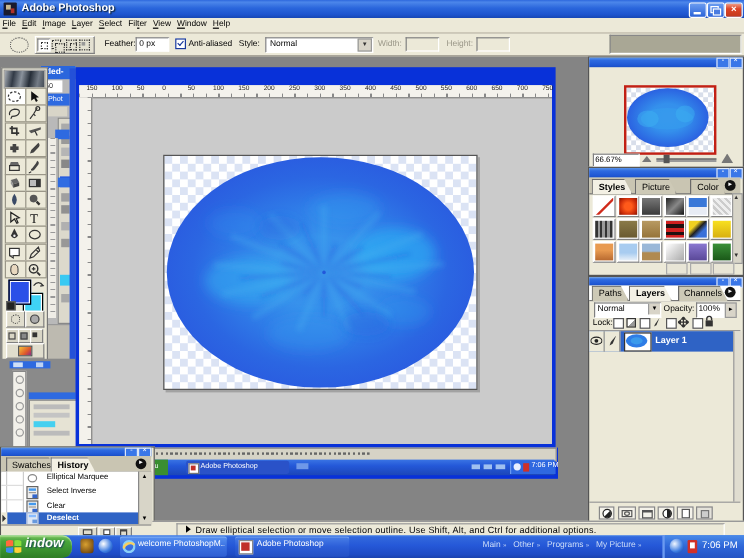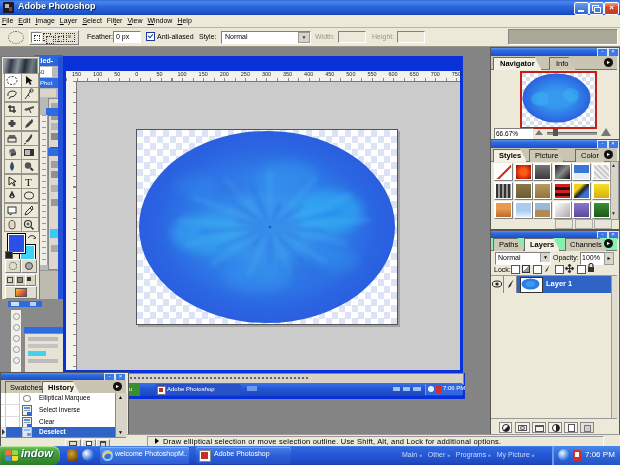--- a/index.html
+++ b/index.html
@@ -404,25 +404,20 @@
       <div class="ab" style="left:17px;top:1px;font-size:6px;color:#fff;white-space:nowrap;">7:06 PM</div>
     </div>
   </div>
 </div>
 
 <div class="ab" style="left:490px;top:47px;width:128px;height:91px;background:#ece9d8;border:1px solid #555;">
   <div class="ptitle ab" style="left:0;top:0;width:126px;height:8px;">
     <div class="pbtn" style="left:106px;top:0;">-</div>
       <div class="pbtn" style="left:116.5px;top:0;">×</div>
   </div>
-  <div class="ab" style="left:0;top:8px;width:126px;height:13px;background:#c9c5b2;border-bottom:1px solid #777;">
-    <div class="tab on" style="left:2px;top:1px;">Navigator</div>
-    <div class="tab" style="left:58px;top:1px;">Info</div>
-    <div class="circbtn" style="left:113px;top:2px;">►</div>
-  </div>
   <div class="ab" style="left:29px;top:23px;width:73px;height:54px;border:2px solid #c22015;background:repeating-conic-gradient(#fff 0% 25%,#d8deea 0% 50%) 0 0/8px 8px;">
     <svg width="69" height="50" style="position:absolute;">
       <defs>
           <radialGradient id="ball2" cx="50%" cy="50%" r="52%">
         <stop offset="0%" stop-color="#3892ec"></stop>
             <stop offset="45%" stop-color="#3490ec"></stop>
             <stop offset="100%" stop-color="#2a5ee0"></stop>
       </radialGradient>
         </defs>
       <ellipse cx="34.5" cy="25" rx="34" ry="24.5" fill="url(#ball2)"></ellipse>
@@ -514,21 +509,21 @@
   <div class="ab" style="left:64px;top:79px;width:16px;height:8px;border:1px solid #aaa;background:#e8e5d6;"></div>
   <div class="ab" style="left:84px;top:79px;width:16px;height:8px;border:1px solid #aaa;background:#e8e5d6;"></div>
   <div class="ab" style="left:103px;top:79px;width:16px;height:8px;border:1px solid #aaa;background:#e8e5d6;"></div>
 </div>
 
 <div class="ab" style="left:490px;top:230px;width:128px;height:203px;background:#ece9d8;border:1px solid #555;">
   <div class="ptitle ab" style="left:0;top:0;width:126px;height:7px;">
     <div class="pbtn" style="left:106px;top:0;">-</div>
       <div class="pbtn" style="left:116.5px;top:0;">×</div>
   </div>
-  <div class="ab" style="left:0;top:7px;width:126px;height:12px;background:#86efac;border-bottom:1px solid #777;">
+  <div class="ab" style="left:0;top:7px;width:126px;height:12px;background:#ffffff;border-bottom:1px solid #777;">
     <div class="tab" style="left:2px;top:0px;padding:0 5px;">Paths</div>
     <div class="tab on" style="left:33px;top:0px;padding:0 5px;">Layers</div>
     <div class="tab" style="left:74px;top:0px;padding:0 4px;">Channels</div>
     <div class="circbtn" style="left:113px;top:1px;">►</div>
   </div>
   <div class="ab sunk" style="left:4px;top:21px;width:52px;height:11px;font-size:7px;line-height:10px;padding-left:2px;">Normal
     <div class="ab" style="right:0;top:0;width:9px;height:9px;background:#d8d4c8;border-left:1px solid #999;font-size:5px;line-height:9px;text-align:center;">▼</div>
   </div>
   <div class="ab" style="left:62px;top:23px;font-size:7px;">Opacity:</div>
   <div class="ab sunk" style="left:89px;top:21px;width:23px;height:11px;font-size:7px;line-height:10px;padding-left:1px;">100%</div>
@@ -651,21 +646,21 @@
       </div>
     <div class="ab bev" style="left:95px;top:1px;width:12px;height:7px;background:#e0ddcd;">
         <div class="ab" style="left:3px;top:1px;width:4px;height:3px;border:1px solid #444;border-top:2px solid #444;"></div>
       </div>
   </div>
 </div>
 
 <div class="ab" style="left:127px;top:434px;width:493px;height:12px;background:#ece9d8;border-top:1px solid #999;">
   <div class="ab" style="left:20px;top:1px;width:455px;height:10px;border:1px solid #b8b4a4;border-top-color:#999;border-left-color:#999;border-right-color:#fff;border-bottom-color:#fff;"></div>
   <div class="ab" style="left:28px;top:3px;width:0;height:0;border-top:3px solid transparent;border-bottom:3px solid transparent;border-left:4px solid #000;"></div>
-  <div class="ab" style="left:36px;top:2px;font-size:7.5px;letter-spacing:0.2px;color:#000;white-space:nowrap;">Draw elliptical selection or move selection outline.  Use Shift, Alt, and Lock for additional options.</div>
+  <div class="ab" style="left:36px;top:2px;font-size:7.5px;letter-spacing:0.2px;color:#000;white-space:nowrap;">Draw elliptical selection or move selection outline.  Use Shift, Alt, and Ctrl for additional options.</div>
 </div>
 
 <div class="ab" style="left:0;top:446px;width:620px;height:19px;background:linear-gradient(180deg,#4a86ea 0%,#3268dd 8%,#2558d8 45%,#1e4bc4 85%,#1a42ae 100%);">
   <div class="ab" style="left:0;top:0;width:60px;height:19px;background:linear-gradient(180deg,#7ec465 0%,#4aa73c 25%,#3b9431 60%,#2e7d26 100%);border-radius:0 8px 8px 0;box-shadow:inset 0 1px 1px #b8e8a0;">
     <svg width="13" height="13" style="position:absolute;left:5px;top:3px;">
       <path d="M0 2 Q3 0.5 6 1.5 L6 6 L0 6.5 Z" fill="#ff6a3c"></path>
       <path d="M7 1.5 Q10 0.5 13 2 L13 6 L7 6 Z" fill="#8adf3c"></path>
       <path d="M0 7.5 L6 7 L6 11.5 Q3 12.5 0 11 Z" fill="#3a8cf0"></path>
       <path d="M7 7 L13 7 L13 11 Q10 12.5 7 11.5 Z" fill="#ffd238"></path>
     </svg>

